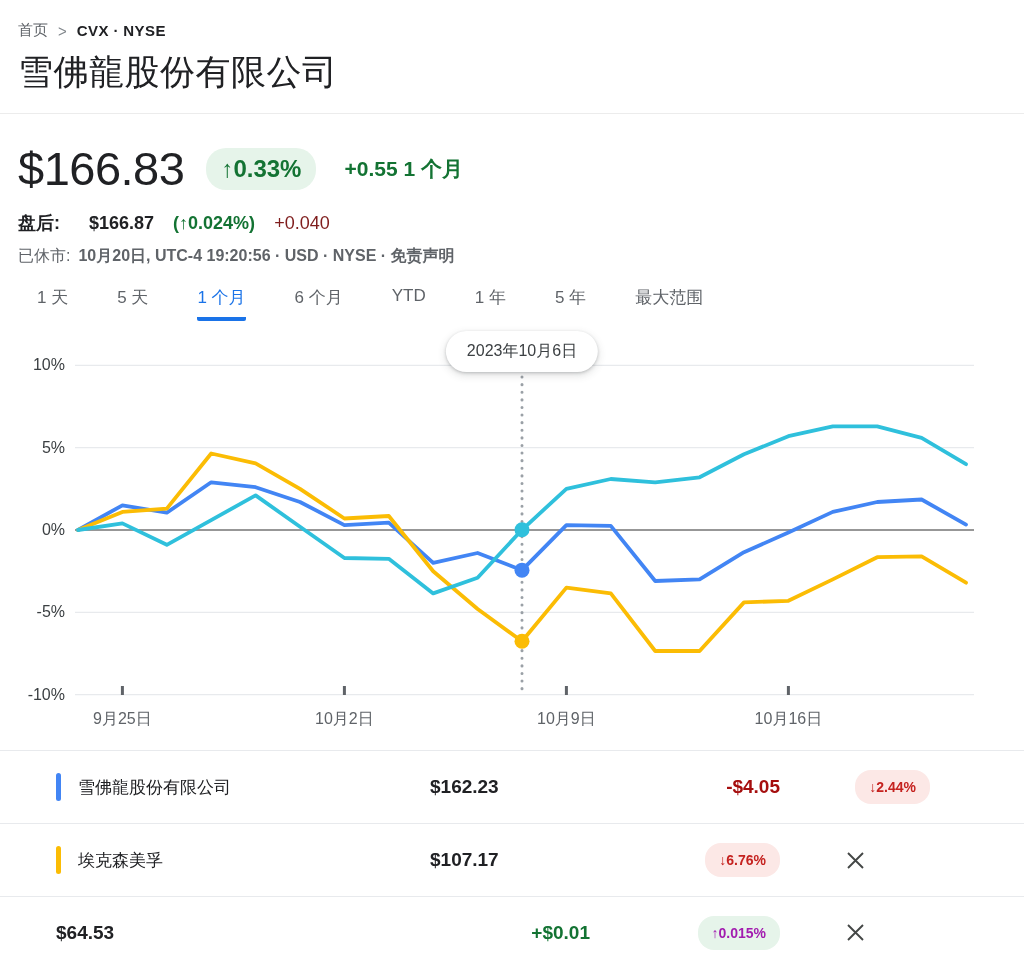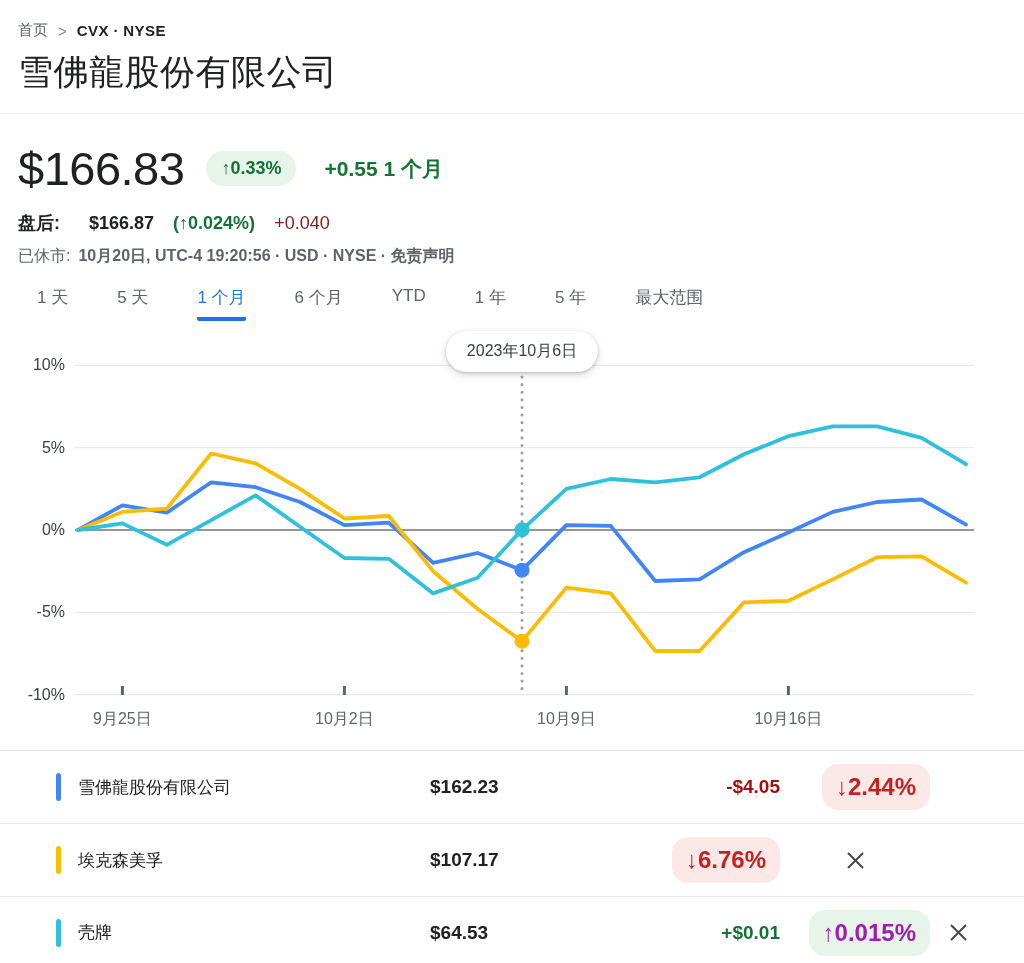--- a/index.html
+++ b/index.html
@@ -11,21 +11,21 @@
   .breadcrumb { display:flex; align-items:center; gap:10px; font-size:15px; }
   .breadcrumb .home { color:#5f6368; cursor:pointer; }
   .breadcrumb .chev { color:#80868b; font-size:15px; transform:scaleY(1.15); }
   .breadcrumb .symbol { color:#202124; font-weight:700; letter-spacing:.4px; }
   .page-title { margin-top:9px; font-size:35px; font-weight:500; letter-spacing:.5px; }
   .title-divider { margin-top:17px; border-bottom:1px solid #ececec; margin-left:-18px; margin-right:-18px; }
 
   
   .price-row { display:flex; align-items:center; margin-top:27px; }
   .big-price { font-size:47px; font-weight:500; letter-spacing:-.5px; }
-  .chg-badge { margin-left:22px; background:#e6f4ea; color:#137333; font-size:18px; font-weight:700;
+  .chg-badge { margin-left:22px; background:#e6f4ea; color:#137333; font-size:24px; font-weight:700;
     padding:7px 15px; border-radius:20px; }
   .chg-text { margin-left:28px; color:#137333; font-size:21px; font-weight:700; }
   .after-row { display:flex; align-items:baseline; margin-top:15px; font-size:18px;gap:11px; }
   .after-row .lbl { font-weight:700; }
   .after-row .val { font-weight:700; margin-left:18px; }
   .after-row .pct { color:#137333; font-weight:700; margin-left:8px; }
   .after-row .chg { color:#7f1d1d; font-weight:400; margin-left:8px; }
   .status-row { display:flex; margin-top:11px; font-size:16px; color:#5f6368; }
   .status-row .txt { margin-left:8px;font-weight:bold; }
 
@@ -49,21 +49,21 @@
     border-top:1px solid #e8eaed; }
   .legend-row:last-child { border-bottom:1px solid #e8eaed; }
   .name-cell { display:flex; align-items:center; gap:17px; }
   .color-bar { width:5px; height:28px; border-radius:3px; flex:none; }
   .l-name { font-size:17px; color:#202124; }
   .l-price { font-size:19px; font-weight:700; }
   .l-change { font-size:19px; font-weight:700; text-align:right; }
   .l-change.down { color:#a50e0e; }
   .l-change.up { color:#137333; }
   .badge-cell { justify-self:end; }
-  .pct-badge { display:inline-block; font-size:24px; font-weight:700; padding:9px 14px; border-radius:16px; }
+  .pct-badge { display:inline-block; font-size:14px; font-weight:700; padding:9px 14px; border-radius:16px; }
   .pct-badge.down { background:#fce8e6; color:#c5221f; }
   .pct-badge.up { background:#e6f4ea; color:#a21caf; }
   .close-btn { justify-self:center; width:30px; height:30px; display:flex; align-items:center;
     justify-content:center; cursor:pointer; }
   .close-btn svg { display:block; }
   .close-btn.hidden { visibility:hidden; }
 </style>
 </head>
 <body>
 
@@ -172,24 +172,20 @@
         <span class="pct-badge down">↓6.76%</span>
       </div>
       <div class="close-btn">
         <svg width="19" height="19" viewBox="0 0 19 19">
           <path d="M2 2 L17 17 M17 2 L2 17" stroke="#444746" stroke-width="1.9" fill="none"></path>
         </svg>
       </div>
     </div>
 
     <div class="legend-row">
-      <div class="name-cell">
-        <span class="color-bar" style="background: rgb(47, 192, 220);"></span>
-        <span class="l-name">壳牌</span>
-      </div>
       <div class="l-price">$64.53</div>
       <div class="l-change up">+$0.01</div>
       <div class="badge-cell">
         <span class="pct-badge up">↑0.015%</span>
       </div>
       <div class="close-btn">
         <svg width="19" height="19" viewBox="0 0 19 19">
           <path d="M2 2 L17 17 M17 2 L2 17" stroke="#444746" stroke-width="1.9" fill="none"></path>
         </svg>
       </div>

